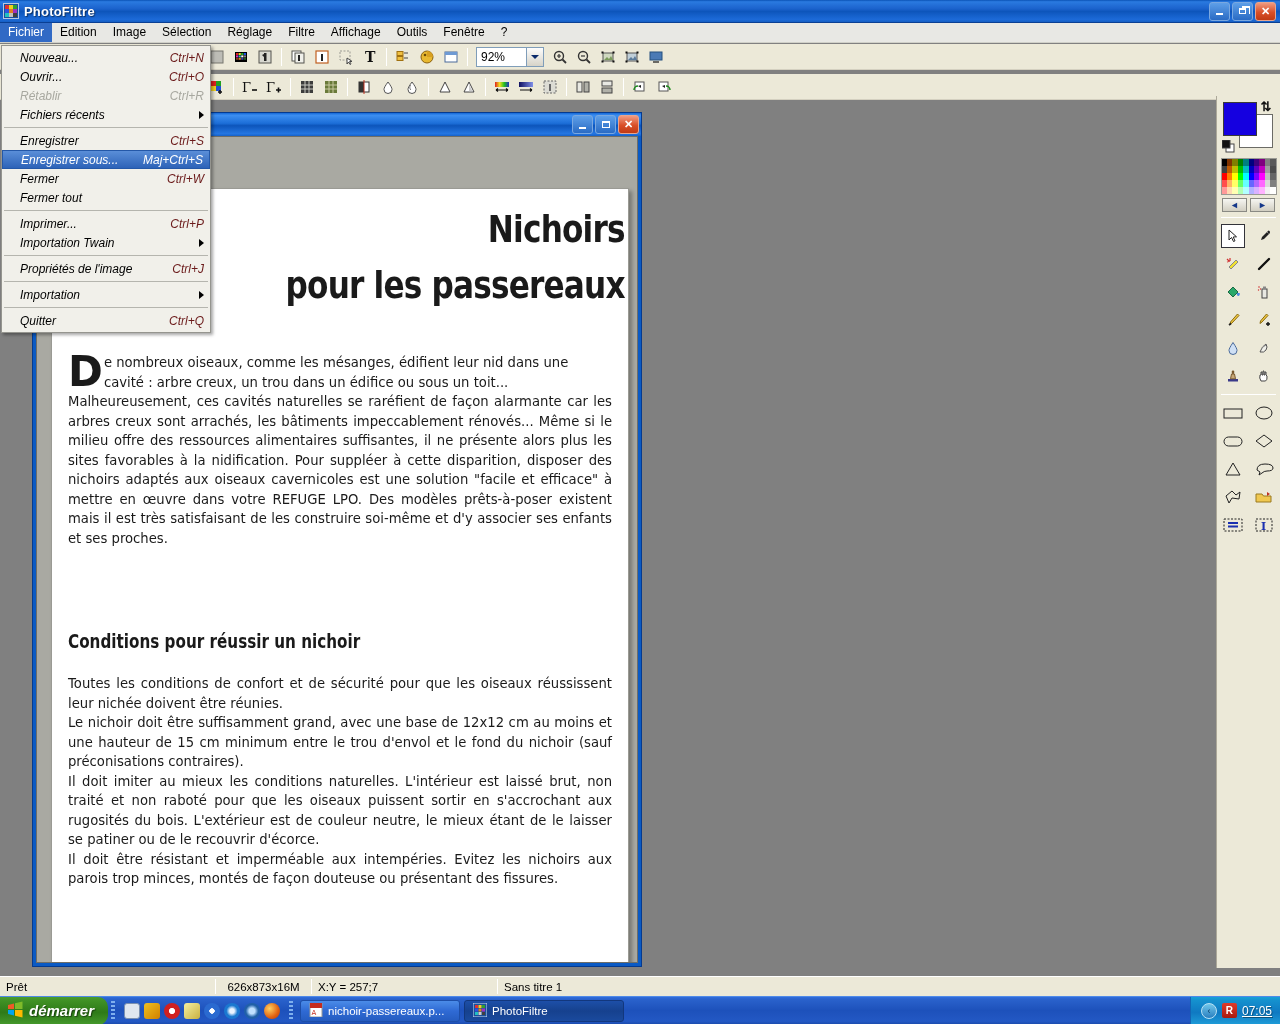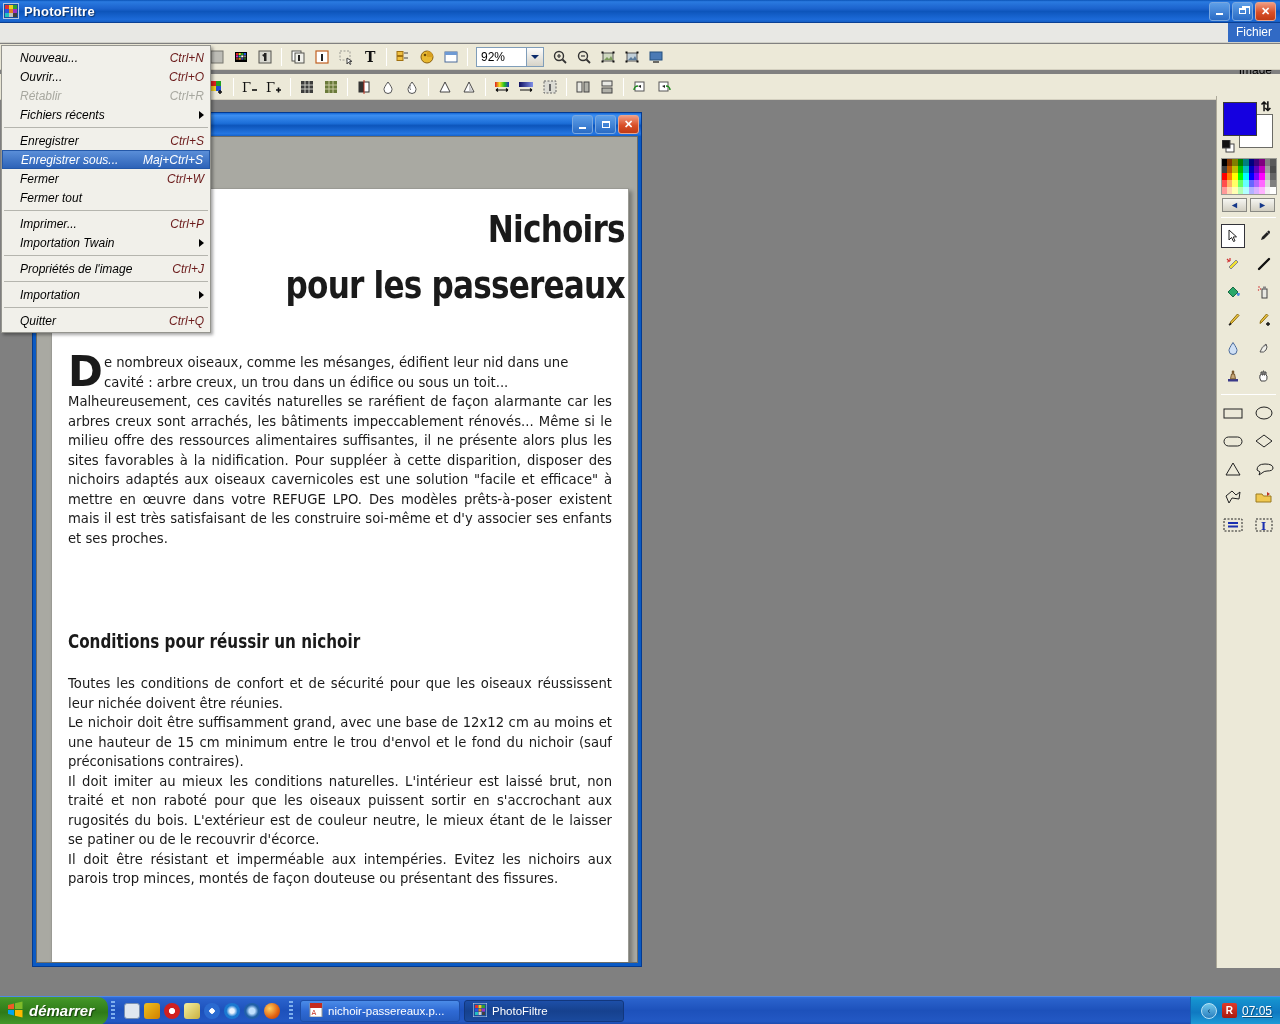--- a/index.html
+++ b/index.html
@@ -56,23 +56,22 @@
   .winbtn .glyph-restore { width: 7px; height: 6px; border: 1px solid #fff; border-top-width: 2px; position: relative; }
   .winbtn .glyph-restore::after {
     content:''; position:absolute; left:2px; top:-4px; width:7px; height:6px;
     border:1px solid #fff; border-top-width:2px; border-bottom:none; border-left:none;
   }
 
   
   #menubar {
     position: absolute; left: 0; top: 23px; width: 1280px; height: 20px;
     background: #e8e8e4;
-    display: flex; align-items: flex-end;
+    display: flex; align-items: flex-start;
     border-bottom: 1px solid #d0d0c8;
-    flex-direction: column;
   }
   .menu-item {
     padding: 2px 8px; font-size: 12px; color: #000; line-height: 15px;
     white-space: nowrap;
   }
   .menu-item.open { background: #316ac5; color: #fff; }
 
   
   #toolbar1, #toolbar2 {
     position: absolute; left: 0; width: 1280px; height: 26px;
@@ -897,20 +896,29 @@
         <span class="mlabel">Importation</span>
         <span class="submark"></span>
       </div>
       <div class="msep"></div>
       <div class="mrow">
         <span class="mlabel">Quitter</span>
         <span class="mkey">Ctrl+Q</span>
       </div>
     </div>
 
+  <div id="statusbar">
+    <div class="stcell" style="width:215px">Prêt</div>
+    <div class="stdiv"></div>
+    <div class="stcell" style="width:95px;text-align:center">626x873x16M</div>
+    <div class="stdiv"></div>
+    <div class="stcell" style="width:185px">X:Y = 257;7</div>
+    <div class="stdiv"></div>
+    <div class="stcell">Sans titre 1</div>
+  </div>
 
   <div id="taskbar">
     <div id="startbtn">
       <span>
         <svg width="18" height="17" viewBox="0 0 18 17">
           <path d="M2 4 L8 2.4 L8 8 L2 8 Z" fill="#f05a28"></path>
           <path d="M9 2.2 L16.5 0.5 L16.5 8 L9 8 Z" fill="#7fba2a"></path>
           <path d="M2 9 L8 9 L8 14.6 L2 13 Z" fill="#00a4ef"></path>
           <path d="M9 9 L16.5 9 L16.5 16.5 L9 14.8 Z" fill="#ffb900"></path>
         </svg>

